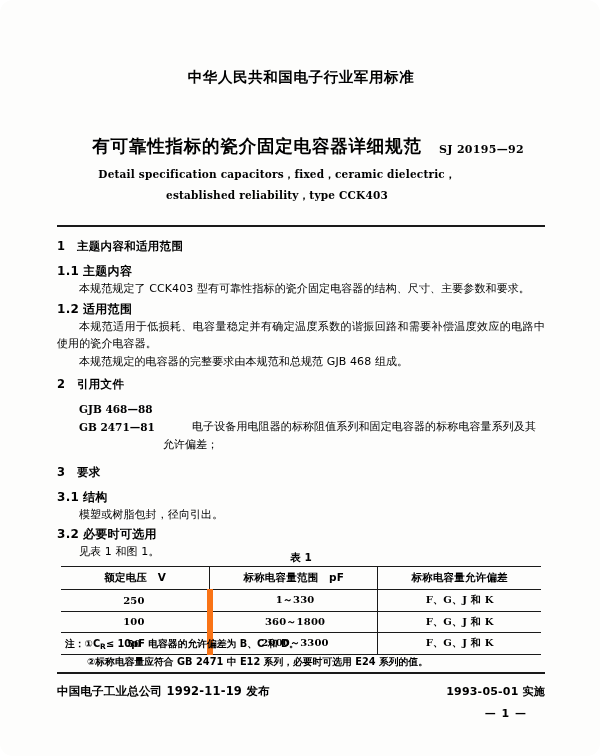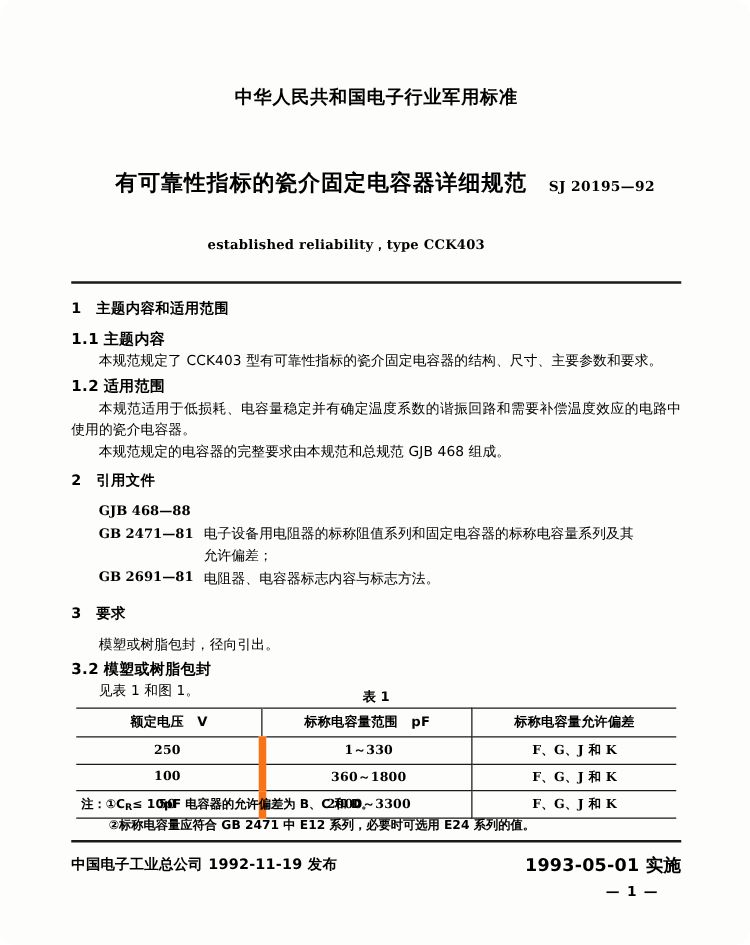--- a/index.html
+++ b/index.html
@@ -153,20 +153,21 @@
   .sp-10 { height: 10px; }
   .sp-3 { height: 3px; }
 
   
   .ref-list { margin-top: 7px; }
   .ref-row {
     display: flex;
     font-size: 11px;
     line-height: 17.5px;
     padding-left: 22px;
+    gap: 29px;
   }
   .ref-code {
     flex: 0 0 84px;
     font-family: "DejaVu Serif", "Liberation Serif", serif;
     font-weight: bold;
     font-size: 10.5px;
     white-space: nowrap;
     padding-top: 0.5px;
   }
   .ref-text { flex: 1 1 auto; letter-spacing: 0.1px; }
@@ -237,21 +238,21 @@
     font-size: 11.5px;
     font-weight: bold;
     letter-spacing: 0.2px;
   }
   .footer-right {
     position: absolute;
     top: 684px;
     left: 0;
     width: 488px;
     text-align: right;
-    font-size: 14px;
+    font-size: 11px;
     font-weight: bold;
     letter-spacing: 0.2px;
   }
   .page-num {
     position: absolute;
     top: 707px;
     left: 0;
     width: 488px;
     text-align: right;
     padding-right: 18px;
@@ -265,20 +266,21 @@
 <body>
 
 <div class="page">
   <div class="inner">
 
     <div class="masthead">中华人民共和国电子行业军用标准</div>
 
     <div class="title-main">有可靠性指标的瓷介固定电容器详细规范</div>
     <div class="std-no">SJ 20195—92</div>
 
+    <div class="subtitle-en-1">Detail specification capacitors，fixed，ceramic dielectric，</div>
     <div class="subtitle-en-2">established reliability，type CCK403</div>
 
     <div class="rule-top"></div>
 
     <div class="body-area">
 
       <div class="h2"><span class="num">1</span><span>主题内容和适用范围</span></div>
 
       <div class="sp-8"></div>
 
@@ -297,37 +299,34 @@
 
       <div class="ref-list">
         <div class="ref-row">
           <span class="ref-code">GJB 468—88</span>
         </div>
         <div class="ref-row">
           <span class="ref-code">GB 2471—81</span>
           <span class="ref-text">电子设备用电阻器的标称阻值系列和固定电容器的标称电容量系列及其</span>
         </div>
         <div class="ref-cont">允许偏差；</div>
-        <div class="ref-row">
-          <span class="ref-code">GB 2691—81</span>
-          <span class="ref-text">电阻器、电容器标志内容与标志方法。</span>
-        </div>
       </div>
 
       <div class="sp-10"></div>
 
       <div class="h2"><span class="num">3</span><span>要求</span></div>
 
       <div class="sp-8"></div>
 
+      <div class="h3"><span class="num">3.1</span><span>结构</span></div>
       <div class="para">模塑或树脂包封，径向引出。</div>
 
       <div class="sp-3"></div>
 
-      <div class="h3"><span class="num">3.2</span><span>模塑或树脂包封</span></div>
+      <div class="h3"><span class="num">3.2</span><span>必要时可选用</span></div>
       <div class="para">见表 1 和图 1。</div>
     </div>
 
     <div class="table-caption">表 1</div>
 
     <table class="spec">
       <thead>
         <tr>
           <th class="c1">额定电压　V</th>
           <th class="c2">标称电容量范围　pF</th>

